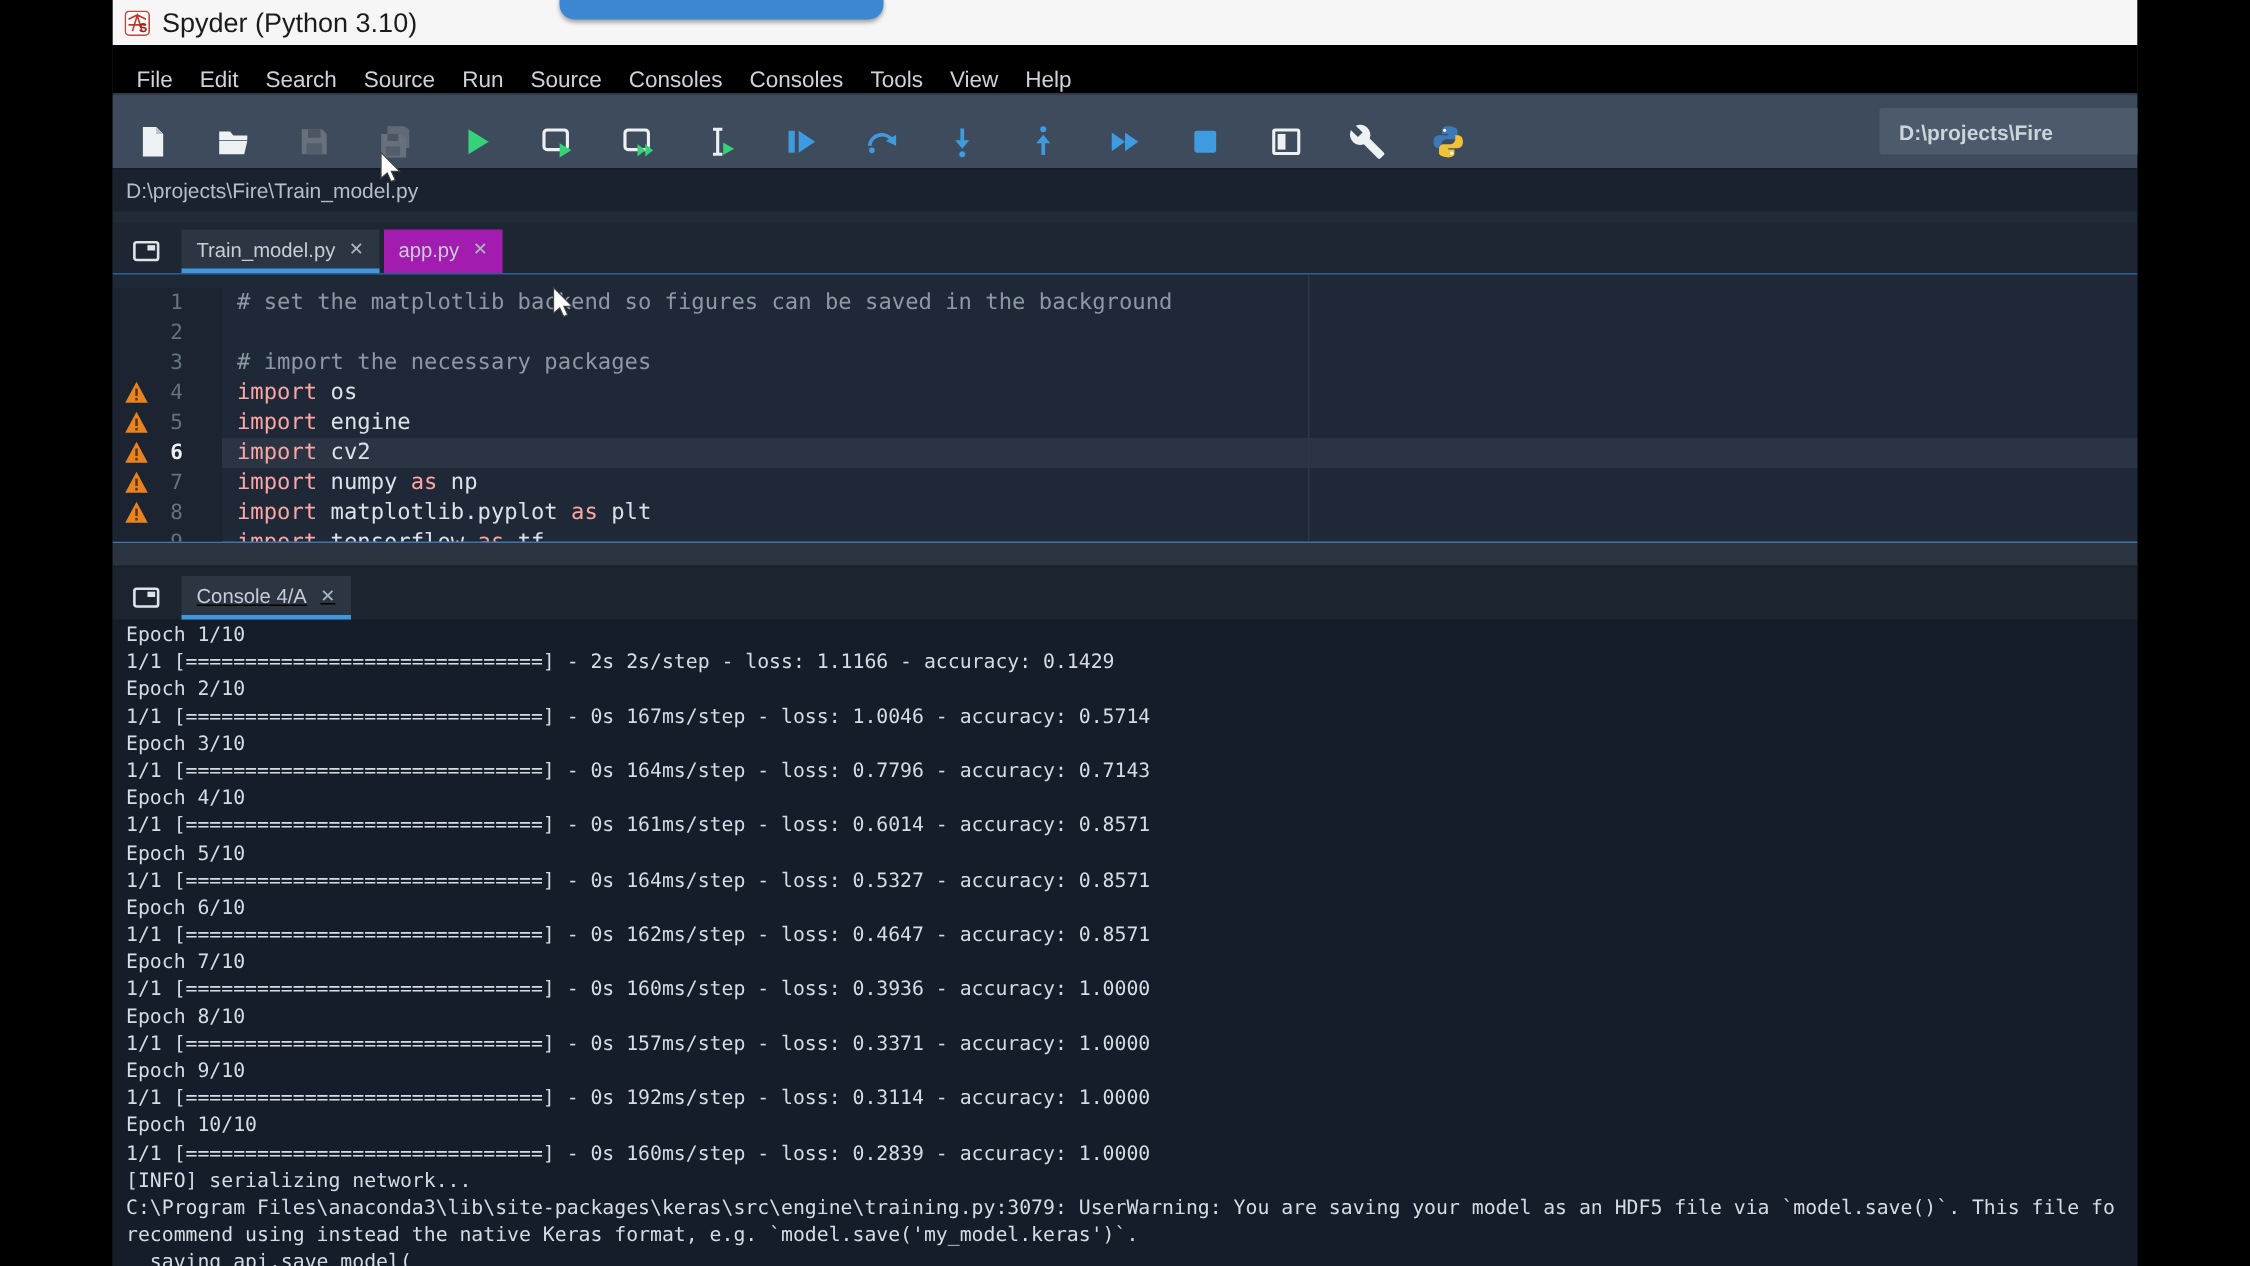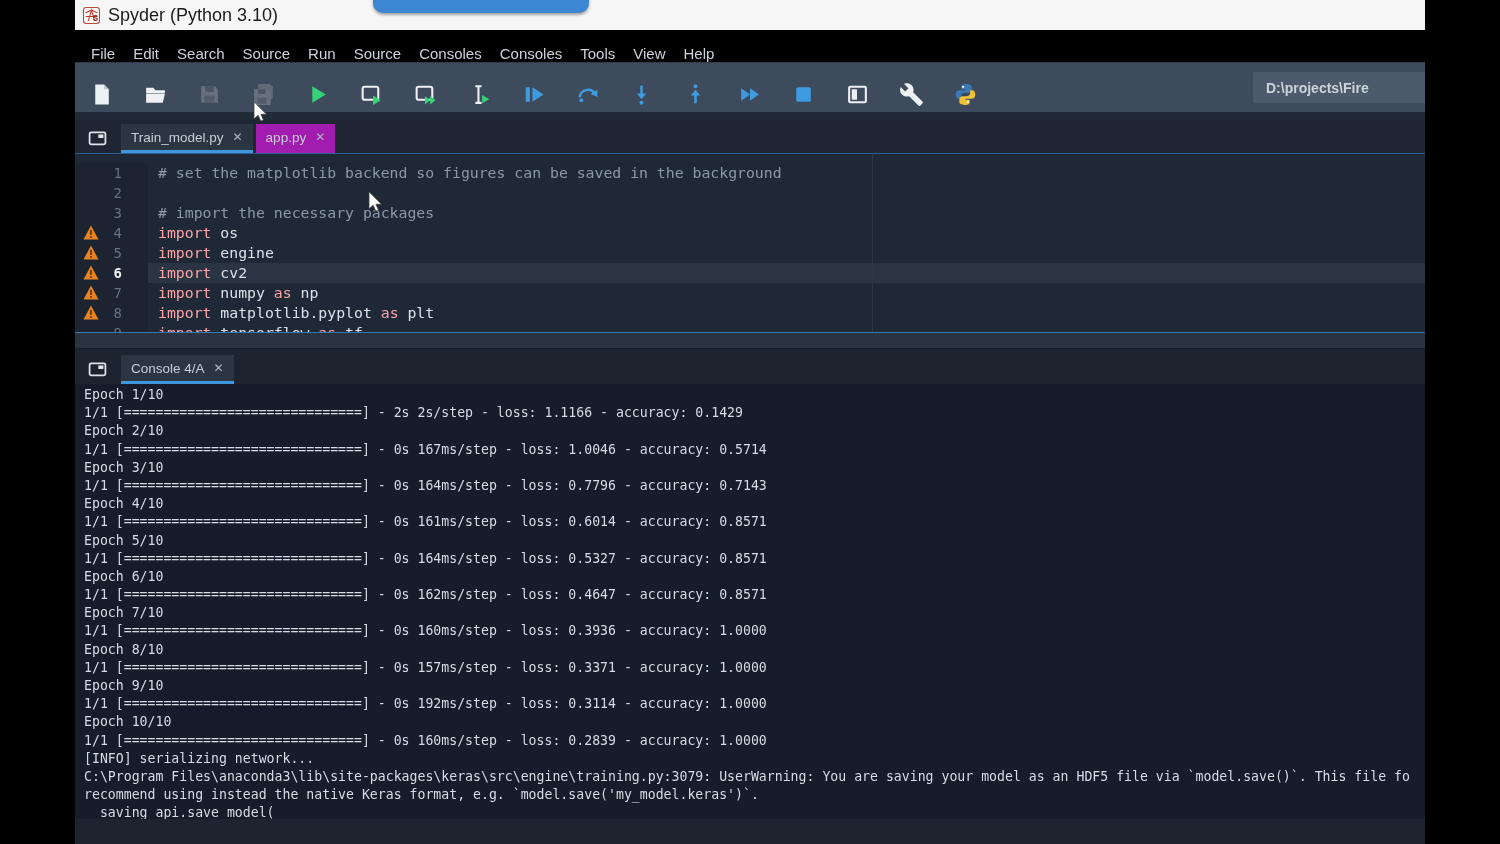--- a/index.html
+++ b/index.html
@@ -252,20 +252,23 @@
               <circle cx="14.3" cy="19.3" r="1" fill="#fff"></circle>
             </svg>
           </span>
         </div>
       </div>
     <div id="workdir-box">
       <span>D:\projects\Fire</span>
     </div>
   </div>
 
+  <div id="breadcrumb-bar">
+    <span id="breadcrumb-path">D:\projects\Fire\Train_model.py</span>
+  </div>
 
   <div id="filler-strip"></div>
 
   <div id="editor-tabbar" class="tabbar">
     <span class="pane-icon">
       <svg viewBox="0 0 24 20">
           <rect x="2" y="3" width="20" height="15" rx="2" stroke="#dfe4e9" stroke-width="2.2" fill="none"></rect>
           <rect x="13" y="5.5" width="6.5" height="4.5" fill="#dfe4e9"></rect>
         </svg>
     </span>
@@ -378,21 +381,21 @@
 
   <div id="divider"></div>
 
   <div id="console-tabbar" class="tabbar">
     <span class="pane-icon">
       <svg viewBox="0 0 24 20">
           <rect x="2" y="3" width="20" height="15" rx="2" stroke="#dfe4e9" stroke-width="2.2" fill="none"></rect>
           <rect x="13" y="5.5" width="6.5" height="4.5" fill="#dfe4e9"></rect>
         </svg>
     </span>
-    <span id="console-tabs" style="display:flex;align-items:center;">
+    <span id="console-tabs" style="display:flex;align-items:center;text-decoration:underline;">
         <div class="tab active">
           <span class="tab-label">Console 4/A</span>
           <span class="close">✕</span>
         </div>
       </span>
   </div>
 
   <div id="console"><div class="console-line">Epoch 1/10</div><div class="console-line">1/1 [==============================] - 2s 2s/step - loss: 1.1166 - accuracy: 0.1429</div><div class="console-line">Epoch 2/10</div><div class="console-line">1/1 [==============================] - 0s 167ms/step - loss: 1.0046 - accuracy: 0.5714</div><div class="console-line">Epoch 3/10</div><div class="console-line">1/1 [==============================] - 0s 164ms/step - loss: 0.7796 - accuracy: 0.7143</div><div class="console-line">Epoch 4/10</div><div class="console-line">1/1 [==============================] - 0s 161ms/step - loss: 0.6014 - accuracy: 0.8571</div><div class="console-line">Epoch 5/10</div><div class="console-line">1/1 [==============================] - 0s 164ms/step - loss: 0.5327 - accuracy: 0.8571</div><div class="console-line">Epoch 6/10</div><div class="console-line">1/1 [==============================] - 0s 162ms/step - loss: 0.4647 - accuracy: 0.8571</div><div class="console-line">Epoch 7/10</div><div class="console-line">1/1 [==============================] - 0s 160ms/step - loss: 0.3936 - accuracy: 1.0000</div><div class="console-line">Epoch 8/10</div><div class="console-line">1/1 [==============================] - 0s 157ms/step - loss: 0.3371 - accuracy: 1.0000</div><div class="console-line">Epoch 9/10</div><div class="console-line">1/1 [==============================] - 0s 192ms/step - loss: 0.3114 - accuracy: 1.0000</div><div class="console-line">Epoch 10/10</div><div class="console-line">1/1 [==============================] - 0s 160ms/step - loss: 0.2839 - accuracy: 1.0000</div><div class="console-line">[INFO] serializing network...</div><div class="console-line">C:\Program Files\anaconda3\lib\site-packages\keras\src\engine\training.py:3079: UserWarning: You are saving your model as an HDF5 file via `model.save()`. This file fo</div><div class="console-line">recommend using instead the native Keras format, e.g. `model.save('my_model.keras')`.</div><div class="console-line">  saving_api.save_model(</div></div>
 
   <div class="cursor" style="left:177px;top:101px;">

